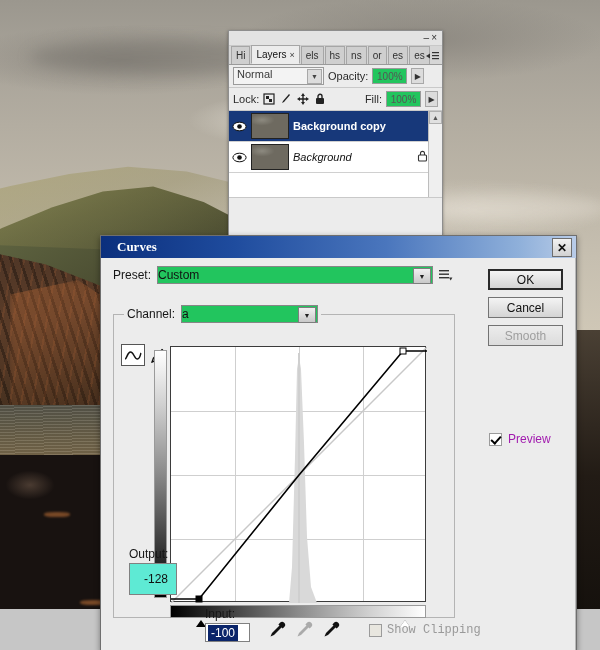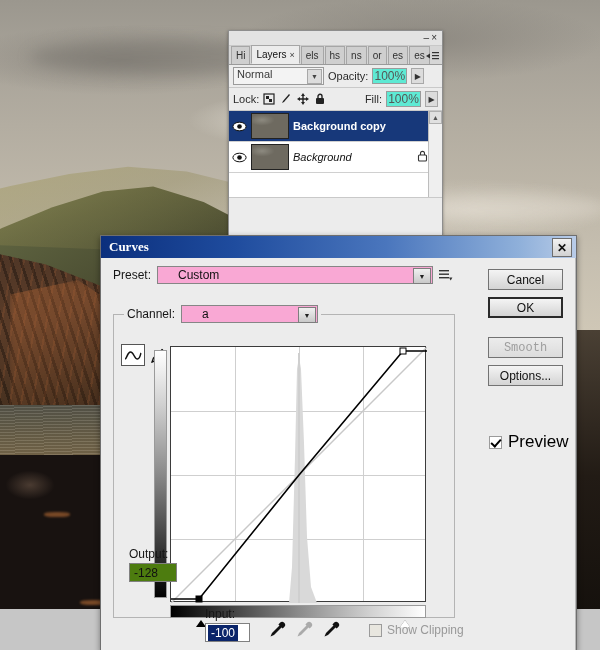--- a/index.html
+++ b/index.html
@@ -105,22 +105,22 @@
     width:86px;height:16px;background:#f3f3f3;border:1px solid #9b9b9b;
     font-size:11px;color:#3a3a3a;display:flex;
     padding-left:3px;position:relative;
   }
   .lp-select .arrow{
     position:absolute;right:1px;top:1px;width:13px;height:13px;background:#dcdcdc;
     border:1px solid #a8a8a8;display:flex;align-items:center;justify-content:center;
     font-size:7px;color:#444;
   }
   .lp-numbox{
-    width:33px;height:14px;background:#5eead4;border:1px solid #9b9b9b;
-    font-size:12px;color:#555;display:flex;align-items:center;justify-content:center;
+    width:33px;height:14px;background:#22c55e;border:1px solid #9b9b9b;
+    font-size:10px;color:#555;display:flex;align-items:center;justify-content:center;
   }
   .lp-numarrow{font-size:8px;color:#333;width:11px;height:14px;border:1px solid #a8a8a8;background:#dcdcdc;display:flex;align-items:center;justify-content:center;}
   .lock-icons{display:flex;gap:5px;align-items:center;}
   .lock-ico{width:12px;height:12px;}
   .lp-layers{background:#fff;height:86px;position:relative;overflow:hidden;}
   .layer-item{display:flex;align-items:center;height:30px;padding-left:2px;gap:4px;border-bottom:1px solid #d0d0d0;}
   .layer-item.selected{background:#17387a;}
   .eye{width:16px;height:16px;display:flex;align-items:center;justify-content:center;}
   .thumb{
     width:36px;height:24px;border:1px solid #222;
@@ -149,32 +149,32 @@
     position:absolute;left:100px;top:235px;width:475px;height:415px;
     background:#ececec;border:1px solid #6f6f6f;
     box-shadow:0 2px 6px rgba(0,0,0,.4);
     overflow:hidden;
   }
   .cv-title{
     height:22px;
     background:linear-gradient(90deg,#0b2f7d 0%,#1f4c9e 28%,#4a76bd 60%,#8fb0da 88%,#b9cce8 100%);
     display:flex;align-items:center;padding-left:8px;position:relative;
   }
-  .cv-title span.t{color:#fff;font-weight:bold;font-size:13px;font-family:"Liberation Serif",serif;}
+  .cv-title span.t{color:#fff;font-weight:bold;font-size:13px;font-family:"Liberation Serif",serif;margin-left:8px;}
   .cv-close{
     position:absolute;right:4px;top:2px;width:18px;height:17px;
     background:linear-gradient(180deg,#f2f2f2,#d2d2d2);border:1px solid #6d6d6d;
     display:flex;align-items:center;justify-content:center;font-size:12px;font-weight:bold;color:#111;
   }
   .cv-body{padding:8px 10px 0 12px;position:relative;height:393px;}
   .row-preset{display:flex;align-items:center;gap:6px;margin-bottom:8px;}
   .lbl{font-size:12px;color:#161616;}
   .combo{
-    height:18px;background:#f9a8d4;border:1px solid #868686;
-    display:flex;align-items:center;padding-left:20px;font-size:12px;color:#111;
+    height:18px;background:#22c55e;border:1px solid #868686;
+    display:flex;align-items:center;padding-left:0;font-size:12px;color:#111;
     position:relative;box-sizing:border-box;
   }
   .combo .btn{
     position:absolute;right:1px;top:1px;width:16px;height:14px;
     background:linear-gradient(180deg,#f0f0f0,#c9c9c9);border:1px solid #7e7e7e;
     display:flex;align-items:center;justify-content:center;font-size:7px;color:#222;
   }
   #preset-combo{width:276px;}
   #channel-combo{width:137px;}
   .preset-menu-ico{width:14px;height:14px;display:flex;align-items:center;justify-content:center;}
@@ -207,51 +207,51 @@
     position:absolute;left:16px;top:259px;width:256px;height:13px;
     background:linear-gradient(90deg,#000 0%,#3c3c3c 22%,#8a8a8a 50%,#d0d0d0 78%,#fff 100%);
     border:1px solid #9a9a9a;box-sizing:border-box;
   }
   .tri{position:absolute;top:274px;width:0;height:0;border-left:5px solid transparent;border-right:5px solid transparent;}
   .tri.black{border-bottom:7px solid #000;}
   .tri.white{border-bottom:7px solid #fff;filter:drop-shadow(0 0 0.6px #555);}
 
   .out-lbl{position:absolute;left:128px;top:546px;font-size:12px;color:#161616;}
   .out-box{
-    position:absolute;left:128px;top:562px;width:48px;height:19px;
-    background:#4d7c0f;border:1px solid #808080;display:flex;align-items:center;
-    padding-left:4px;font-size:12px;color:#111;box-sizing:border-box;
+    position:absolute;left:128px;top:562px;width:48px;height:32px;
+    background:#5eead4;border:1px solid #808080;display:flex;align-items:center;
+    padding-left:14px;font-size:12px;color:#111;box-sizing:border-box;
   }
   .in-lbl{position:absolute;left:204px;top:606px;font-size:12px;color:#161616;}
   .in-box{
     position:absolute;left:204px;top:622px;width:45px;height:19px;
     background:#fff;border:1px solid #808080;display:flex;align-items:center;
     padding-left:2px;box-sizing:border-box;
   }
   .in-box .sel{background:#0a246a;color:#fff;font-size:12px;padding:1px 3px;}
   .droppers{position:absolute;left:268px;top:620px;display:flex;gap:10px;align-items:center;}
-  .clip-check{position:absolute;left:368px;top:622px;display:flex;align-items:center;gap:5px;}
+  .clip-check{position:absolute;left:368px;top:622px;display:flex;align-items:center;gap:5px;font-family:Liberation Mono, monospace;}
   .cbox{width:13px;height:13px;background:#e8e6df;border:1px solid #9b9b9b;box-sizing:border-box;}
   .clip-lbl{font-size:12px;color:#999;white-space:nowrap;}
 
   .btncol{position:absolute;left:487px;top:268px;width:75px;display:flex;flex-direction:column;gap:7px;}
   .pbtn{
     height:21px;background:linear-gradient(180deg,#f4f4f4,#d4d4d4);
     border:1px solid #737373;display:flex;align-items:center;justify-content:center;
     font-size:12px;color:#111;box-sizing:border-box;
   }
   .pbtn.default{border:2px solid #2a2a2a;}
   .pbtn.disabled{color:#9e9e9e;background:linear-gradient(180deg,#ececec,#dcdcdc);}
   .prev-row{position:absolute;left:487px;top:430px;display:flex;align-items:center;gap:6px;}
   .cbox.checked{background:#fff;position:relative;}
   .cbox.checked:after{
     content:"";position:absolute;left:3px;top:0px;width:4px;height:8px;
     border:solid #000;border-width:0 2px 2px 0;transform:rotate(42deg);
   }
-  .prev-lbl{font-size:17px;color:#000000;}
+  .prev-lbl{font-size:12px;color:#a21caf;}
   .cv-rightsep{position:absolute;left:474px;top:22px;width:1px;height:393px;background:#b8b8b8;}
 </style>
 </head>
 <body>
 
 <div id="photo">
   <div class="sky"></div>
   <div class="sky-streak" style="left:240px;top:95px;width:180px;height:22px;background:rgba(255,252,245,.55);"></div>
   <div class="sky-streak" style="left:400px;top:195px;width:210px;height:26px;background:rgba(245,240,230,.30);"></div>
   <div class="sky-streak" style="left:30px;top:40px;width:280px;height:34px;background:rgba(110,106,100,.35);"></div>
@@ -537,23 +537,22 @@
   </div>
 
   <div class="clip-check" style="position:absolute;left:268px;top:387px;">
     <span class="cbox"></span>
     <span class="clip-lbl">Show Clipping</span>
   </div>
 
   <div class="cv-rightsep"></div>
 
   <div class="btncol" style="position:absolute;left:387px;top:33px;">
+    <div class="pbtn default">OK</div>
     <div class="pbtn">Cancel</div>
-    <div class="pbtn default">OK</div>
-    <div class="pbtn disabled" style="margin-top:12px;font-family:Liberation Mono, monospace;">Smooth</div>
-    <div class="pbtn">Options...</div>
+    <div class="pbtn disabled" style="margin-top:0;">Smooth</div>
   </div>
 
   <div class="prev-row" style="position:absolute;left:388px;top:196px;">
     <span class="cbox checked"></span>
     <span class="prev-lbl">Preview</span>
   </div>
 </div>
 
 </body></html>

